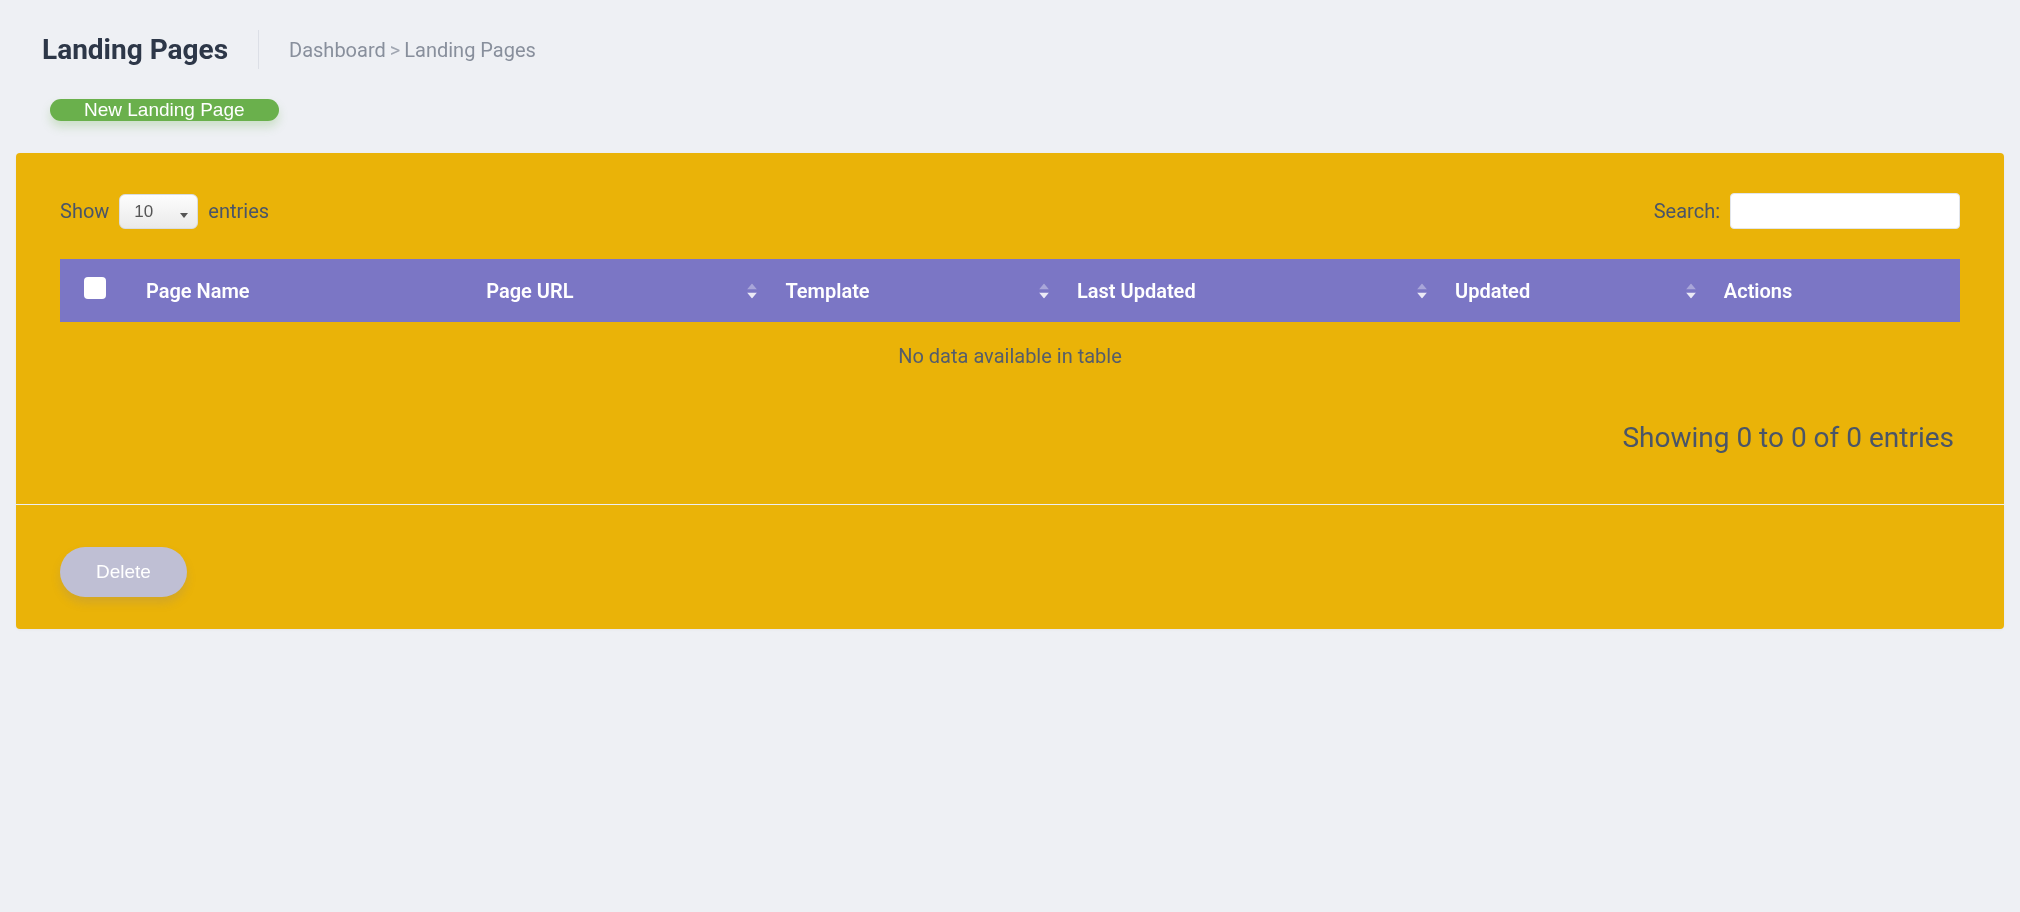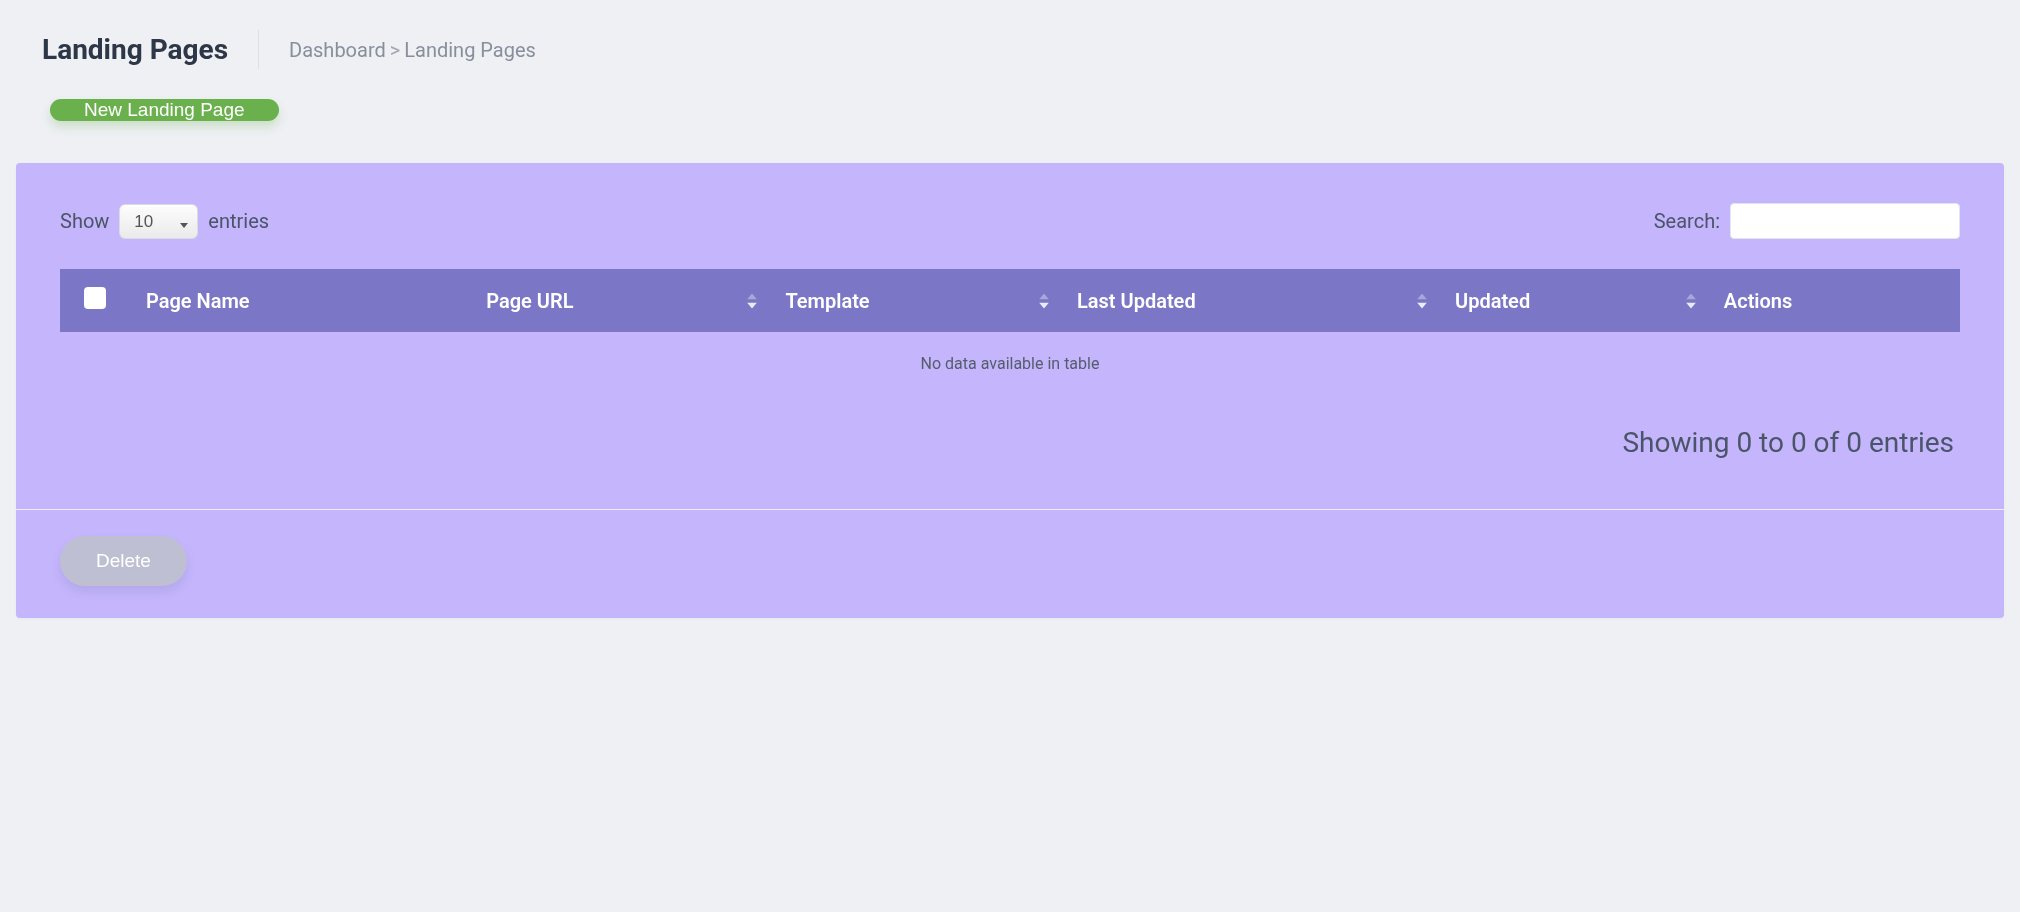--- a/index.html
+++ b/index.html
@@ -45,24 +45,24 @@
       border: none;
       color: #fff;
       font-size: 19px;
       padding: 0 34px;
       border-radius: 999px;
       cursor: pointer;
       margin: 10px 0 30px 20px;
       box-shadow: 0 6px 10px rgba(106,176,76,0.25);
     }
     .card {
-      background: #c4b5fd;
+      background: #eab308;
       border-radius: 4px;
       box-shadow: 0 1px 3px rgba(0,0,0,0.04);
-      margin: 12px -14px;
+      margin: 2px -14px;
     }
     .card-body {
       padding: 40px 44px 30px 44px;
     }
     .controls-row {
       display: flex;
       justify-content: space-between;
       align-items: center;
       margin-bottom: 30px;
       font-size: 20px;
@@ -126,31 +126,31 @@
       display:inline-flex; flex-direction:column; gap:3px;
     }
     .sort-icon svg { display:block; }
     .sort-icon .up { opacity:0.35; }
     .sort-icon .down { opacity:0.85; }
     table.data-table tbody td {
       padding: 22px 16px;
       text-align:center;
       color:#555d6b;
       border-bottom: 1px solid transparent;
-      font-size: 16px;
+      font-size: 20px;
     }
     .info-row {
       text-align: right;
       padding: 30px 6px 20px;
       font-size: 28px;
       color: #4a5568;
     }
     .card-footer {
       border-top: 1px solid #eceef2;
-      padding: 26px 44px 32px;
+      padding: 42px 44px 32px;
     }
     .btn-delete-disabled {
       background: #bfbfd4;
       color:#fff;
       border:none;
       font-size:19px;
       padding: 14px 36px;
       border-radius:999px;
       cursor: not-allowed;
       box-shadow: 0 6px 10px rgba(120,120,160,0.2);

